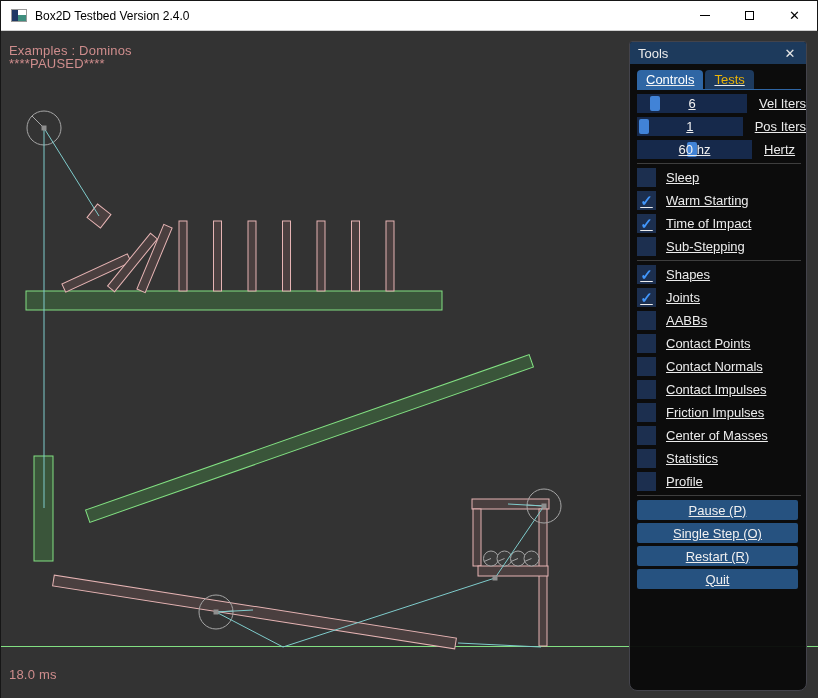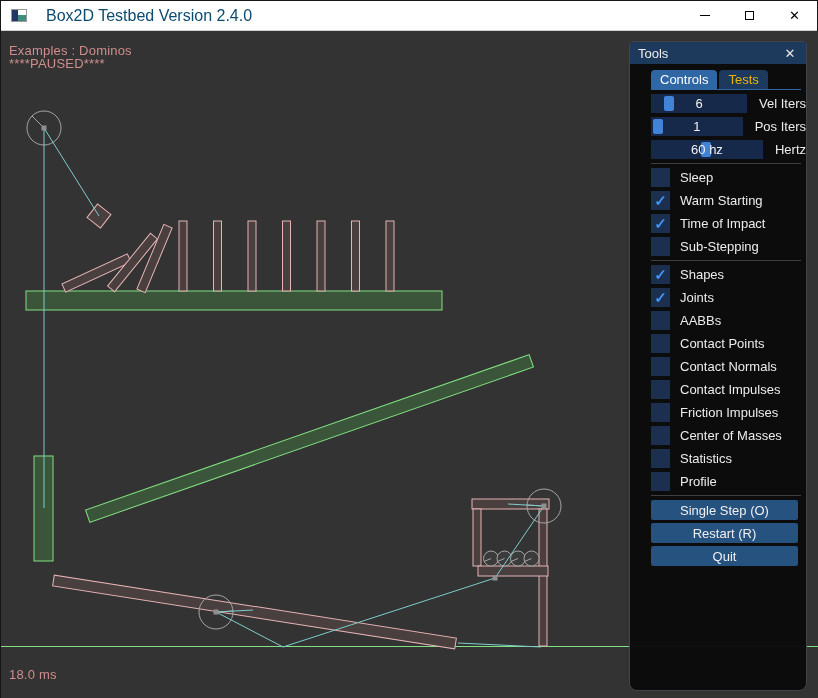--- a/index.html
+++ b/index.html
@@ -5,42 +5,42 @@
   * { box-sizing: border-box; margin: 0; padding: 0; }
   html,body { width: 818px; height: 698px; overflow: hidden; background:#000; }
   body { font-family: "Liberation Sans", sans-serif; }
   .window { position:absolute; left:0; top:0; width:818px; height:698px; border:1px solid #161616; background:#333333; }
 
   
   .titlebar { position:absolute; left:0; top:0; width:100%; height:30px; background:#ffffff; display:flex; align-items:center; border-bottom:1px solid #d0d0d0; }
   .app-icon { width:16px; height:13px; margin-left:10px; border:1px solid #9a9a9a; background:#fff; position:relative; }
   .app-icon .ic-l { position:absolute; left:0; top:0; width:6px; height:100%; background:#1f3864; }
   .app-icon .ic-r { position:absolute; right:0; bottom:0; width:8px; height:6px; background:#3e8e7e; }
-  .title-text { margin-left:19px; font-size:16px; color:#0c4a6e; }
+  .title-text { margin-left:8px; font-size:12px; color:#000000; }
   .win-controls { margin-left:auto; display:flex; height:100%; }
   .win-btn { width:45px; height:100%; display:flex; align-items:center; justify-content:center; cursor:default; }
   .glyph-min { width:10px; height:1px; background:#000; }
   .glyph-max { width:9px; height:9px; border:1px solid #000; }
   .glyph-close { font-size:13px; color:#000; line-height:1; }
 
   
   .canvas { position:absolute; left:0; top:30px; width:818px; height:668px; background:#333333; }
   .scene-svg { position:absolute; left:0; top:0; }
   .overlay-text { position:absolute; left:8px; font-size:13px; color:#cf8d8d; letter-spacing:0.2px; }
   .ov-example { top:12px; }
   .ov-paused  { top:25px; }
   .ov-ms      { top:636px; }
 
   
   .tools-panel { position:absolute; left:628px; top:10px; width:178px; height:650px;
     background:rgba(10,10,10,0.96); border:1px solid #43434b; border-radius:3px 3px 8px 8px; color:#ececec; font-size:13px; }
   .panel-title { height:22px; background:#1d3a5c; display:flex; align-items:center; padding:0 8px; border-radius:2px 2px 0 0; }
   .panel-title .t-label { flex:1; }
   .panel-close { width:16px; height:16px; display:flex; align-items:center; justify-content:center; font-size:13px; color:#e6e6e6; cursor:default; }
-  .panel-body { position:absolute; left:0; top:22px; right:0; bottom:0; padding:6px 0 0 21px; }
+  .panel-body { position:absolute; left:0; top:22px; right:0; bottom:0; padding:6px 0 0 7px;text-decoration:underline; }
 
   .tab-bar { display:flex; gap:2px; border-bottom:1px solid #2f66a4; height:20px; margin-right:5px; }
   .tab { height:19px; padding:0 9px; line-height:19px; border-radius:4px 4px 0 0; background:#1d3a5e; color:#eab308; cursor:default; }
   .tab.active { background:#2f66a4; color:#ffffff; }
 
   .slider-list { margin-top:2px; }
   .slider-row { display:flex; align-items:center; margin-top:4px; height:19px; }
   .slider-track { position:relative; width:115px; height:19px; background:#16294b; }
   .slider-grab { position:absolute; top:2px; width:10px; height:15px; background:#4183d7; border-radius:2px; }
   .slider-value { position:relative; z-index:1; display:block; width:100%; text-align:center; line-height:19px; color:#f2f2f2; }
@@ -246,20 +246,21 @@
               <div class="cb-box"></div>
               <span class="cb-label">Statistics</span>
             </div>
             <div class="cb-row">
               <div class="cb-box"></div>
               <span class="cb-label">Profile</span>
             </div>
           </div>
         <div class="separator"></div>
         <div class="button-list">
+            <button class="panel-btn">Pause (P)</button>
             <button class="panel-btn">Single Step (O)</button>
             <button class="panel-btn">Restart (R)</button>
             <button class="panel-btn">Quit</button>
           </div>
       </div>
     </div>
   </div>
 </div>
 
 </body></html>

